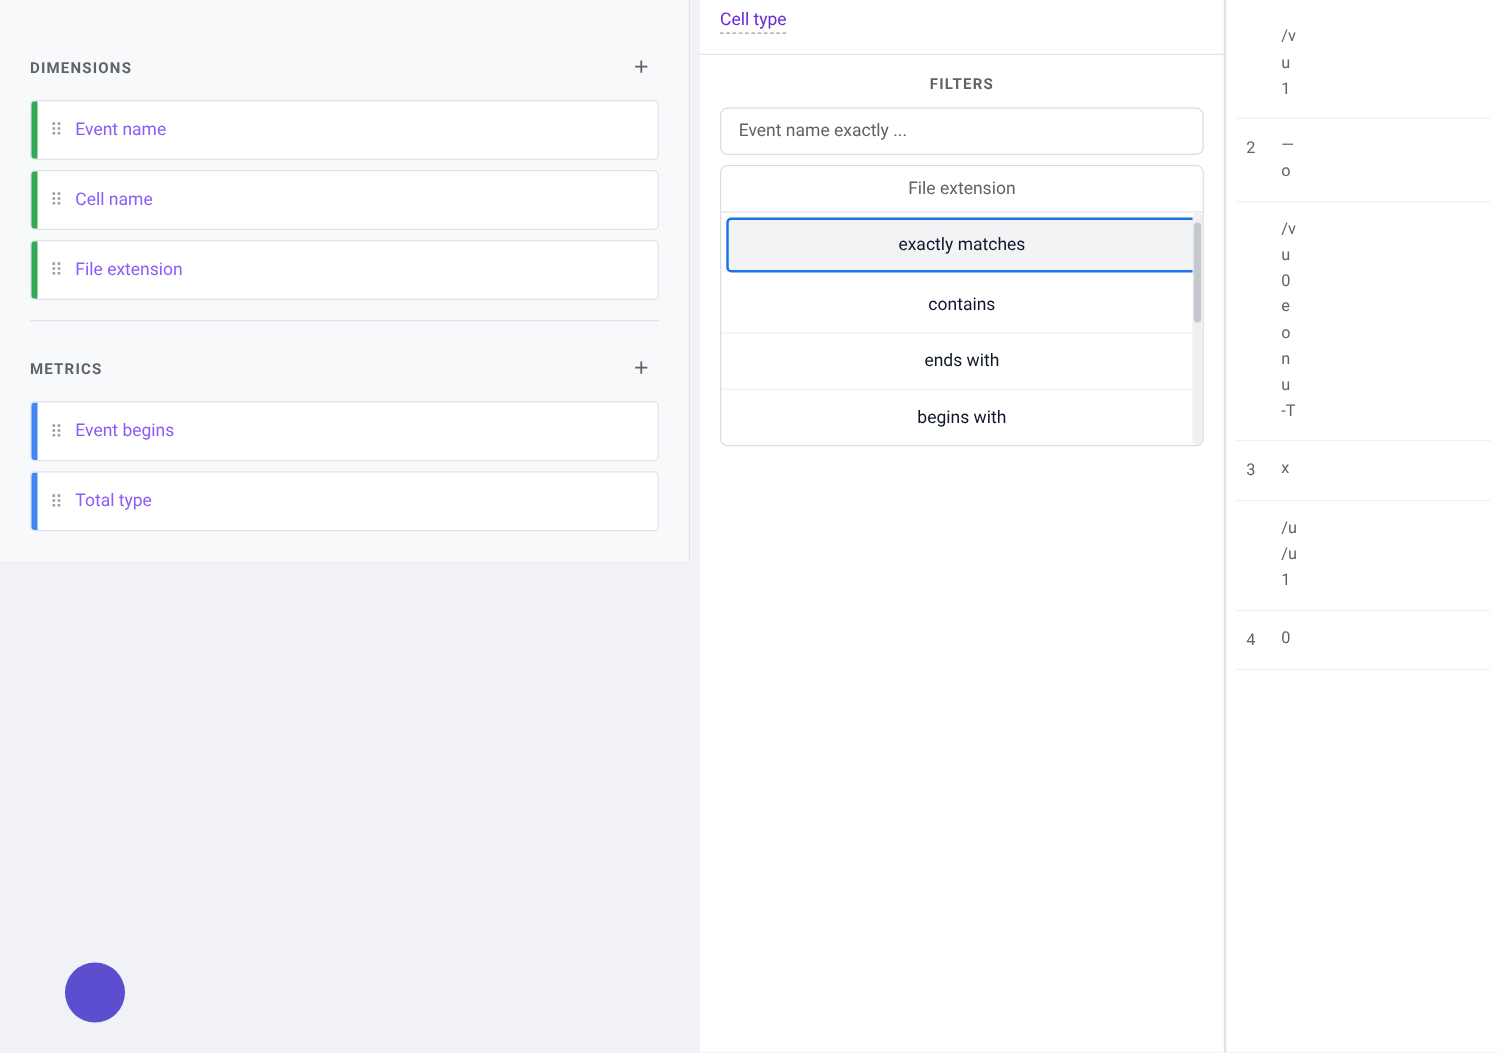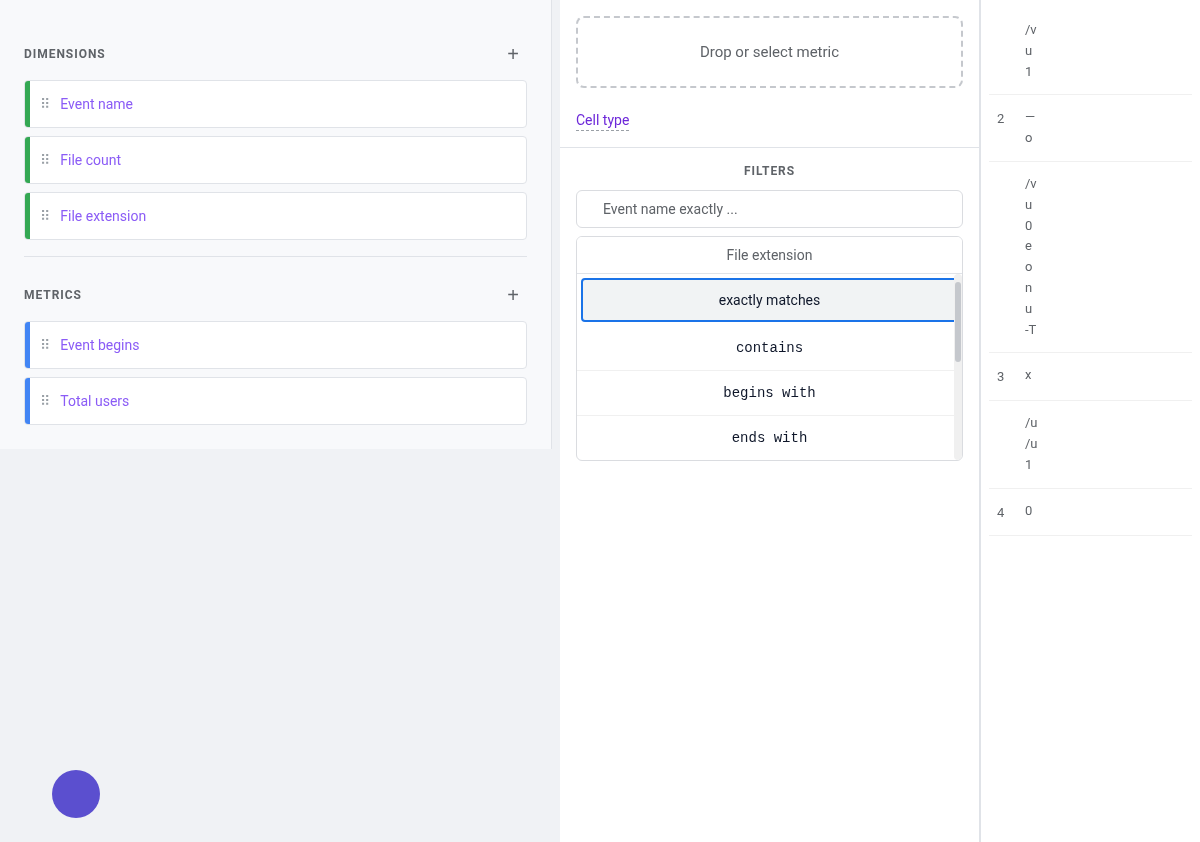--- a/index.html
+++ b/index.html
@@ -185,21 +185,21 @@
       font-weight: 700;
       color: #5f6368;
       letter-spacing: 0.08em;
       text-transform: uppercase;
       margin-bottom: 12px;
     }
 
     .filter-pill {
       border: 1px solid #dadce0;
       border-radius: 6px;
-      padding: 10px 26px;
+      padding: 10px 14px;
       font-size: 14px;
       color: #5f6368;
       cursor: pointer;
       background: #fff;
       margin-bottom: 8px;
       display: flex;
       align-items: center;
     }
 
     .filter-pill-text {
@@ -232,21 +232,20 @@
     .dropdown-option.selected {
       background: #f1f3f4;
       border: 2px solid #1a73e8;
       border-radius: 4px;
       margin: 4px;
       padding: 12px 14px;
     }
 
     .dropdown-option + .dropdown-option {
       border-top: 1px solid #f0f0f0;
-      font-family: Liberation Mono, monospace;
     }
 
     .dropdown-option.selected + .dropdown-option {
       border-top: none;
     }
 
     
     .dropdown-scroll-container {
       display: flex;
       position: relative;
@@ -336,21 +335,21 @@
 
     <div class="dimension-item">
       <div class="color-bar"></div>
       <span class="drag-icon">⠿</span>
       <span class="item-label">Event name</span>
     </div>
 
     <div class="dimension-item">
       <div class="color-bar"></div>
       <span class="drag-icon">⠿</span>
-      <span class="item-label">File count</span>
+      <span class="item-label">Cell name</span>
     </div>
 
     <div class="dimension-item">
       <div class="color-bar"></div>
       <span class="drag-icon">⠿</span>
       <span class="item-label">File extension</span>
     </div>
 
     <hr class="section-divider">
 
@@ -361,32 +360,29 @@
 
     <div class="metric-item">
       <div class="color-bar"></div>
       <span class="drag-icon">⠿</span>
       <span class="item-label">Event begins</span>
     </div>
 
     <div class="metric-item">
       <div class="color-bar"></div>
       <span class="drag-icon">⠿</span>
-      <span class="item-label">Total users</span>
+      <span class="item-label">Total type</span>
     </div>
   </div>
 
   <div class="avatar"></div>
 </div>
 
 <div class="middle-panel">
 
-  <div class="drop-metric-area">
-    <span class="drop-metric-text">Drop or select metric</span>
-  </div>
 
   <div class="cell-type-row">
     <span class="cell-type-label">Cell type</span>
   </div>
 
   <div class="filters-section">
     <div class="filters-title">FILTERS</div>
 
     <div class="filter-pill">
       <span class="filter-pill-text">Event name exactly ...</span>
@@ -397,24 +393,24 @@
 
       <div class="dropdown-scroll-container">
         <div class="dropdown-options">
           <div class="dropdown-option selected">
             <span>exactly matches</span>
           </div>
           <div class="dropdown-option">
             <span>contains</span>
           </div>
           <div class="dropdown-option">
-            <span>begins with</span>
+            <span>ends with</span>
           </div>
           <div class="dropdown-option">
-            <span>ends with</span>
+            <span>begins with</span>
           </div>
         </div>
         <div class="dropdown-scrollbar">
           <div class="dropdown-scrollbar-thumb"></div>
         </div>
       </div>
     </div>
   </div>
 </div>
 

